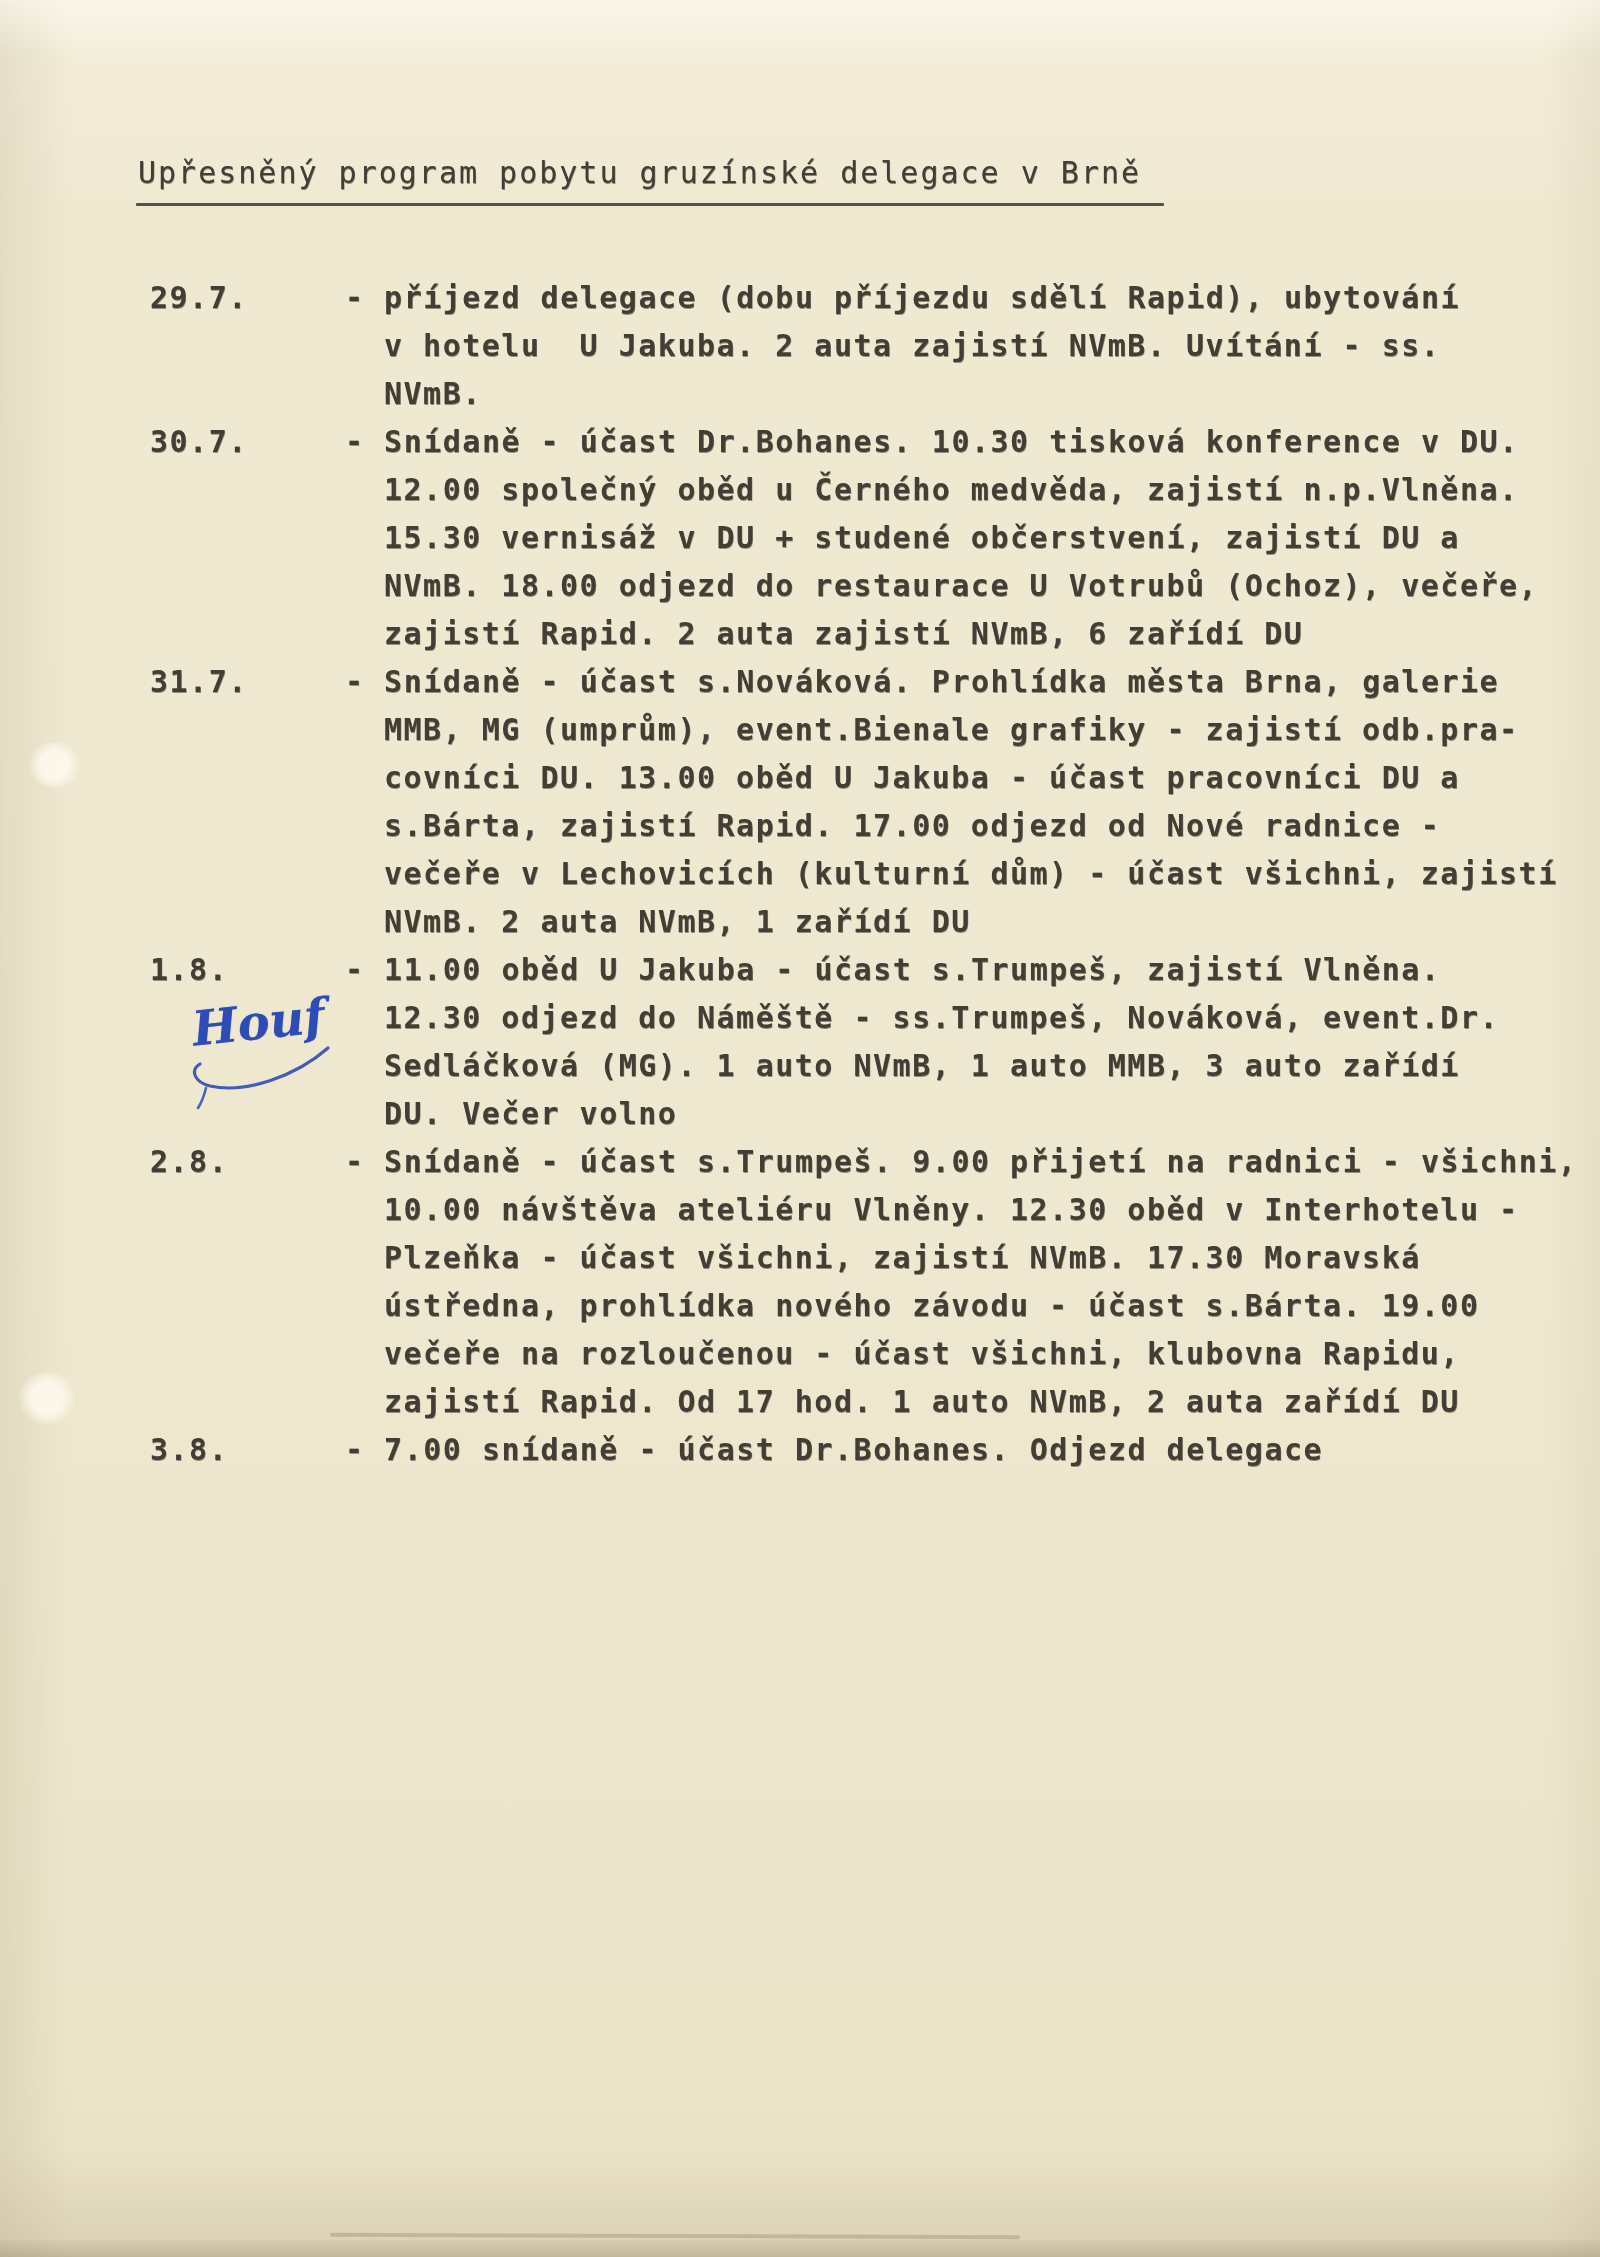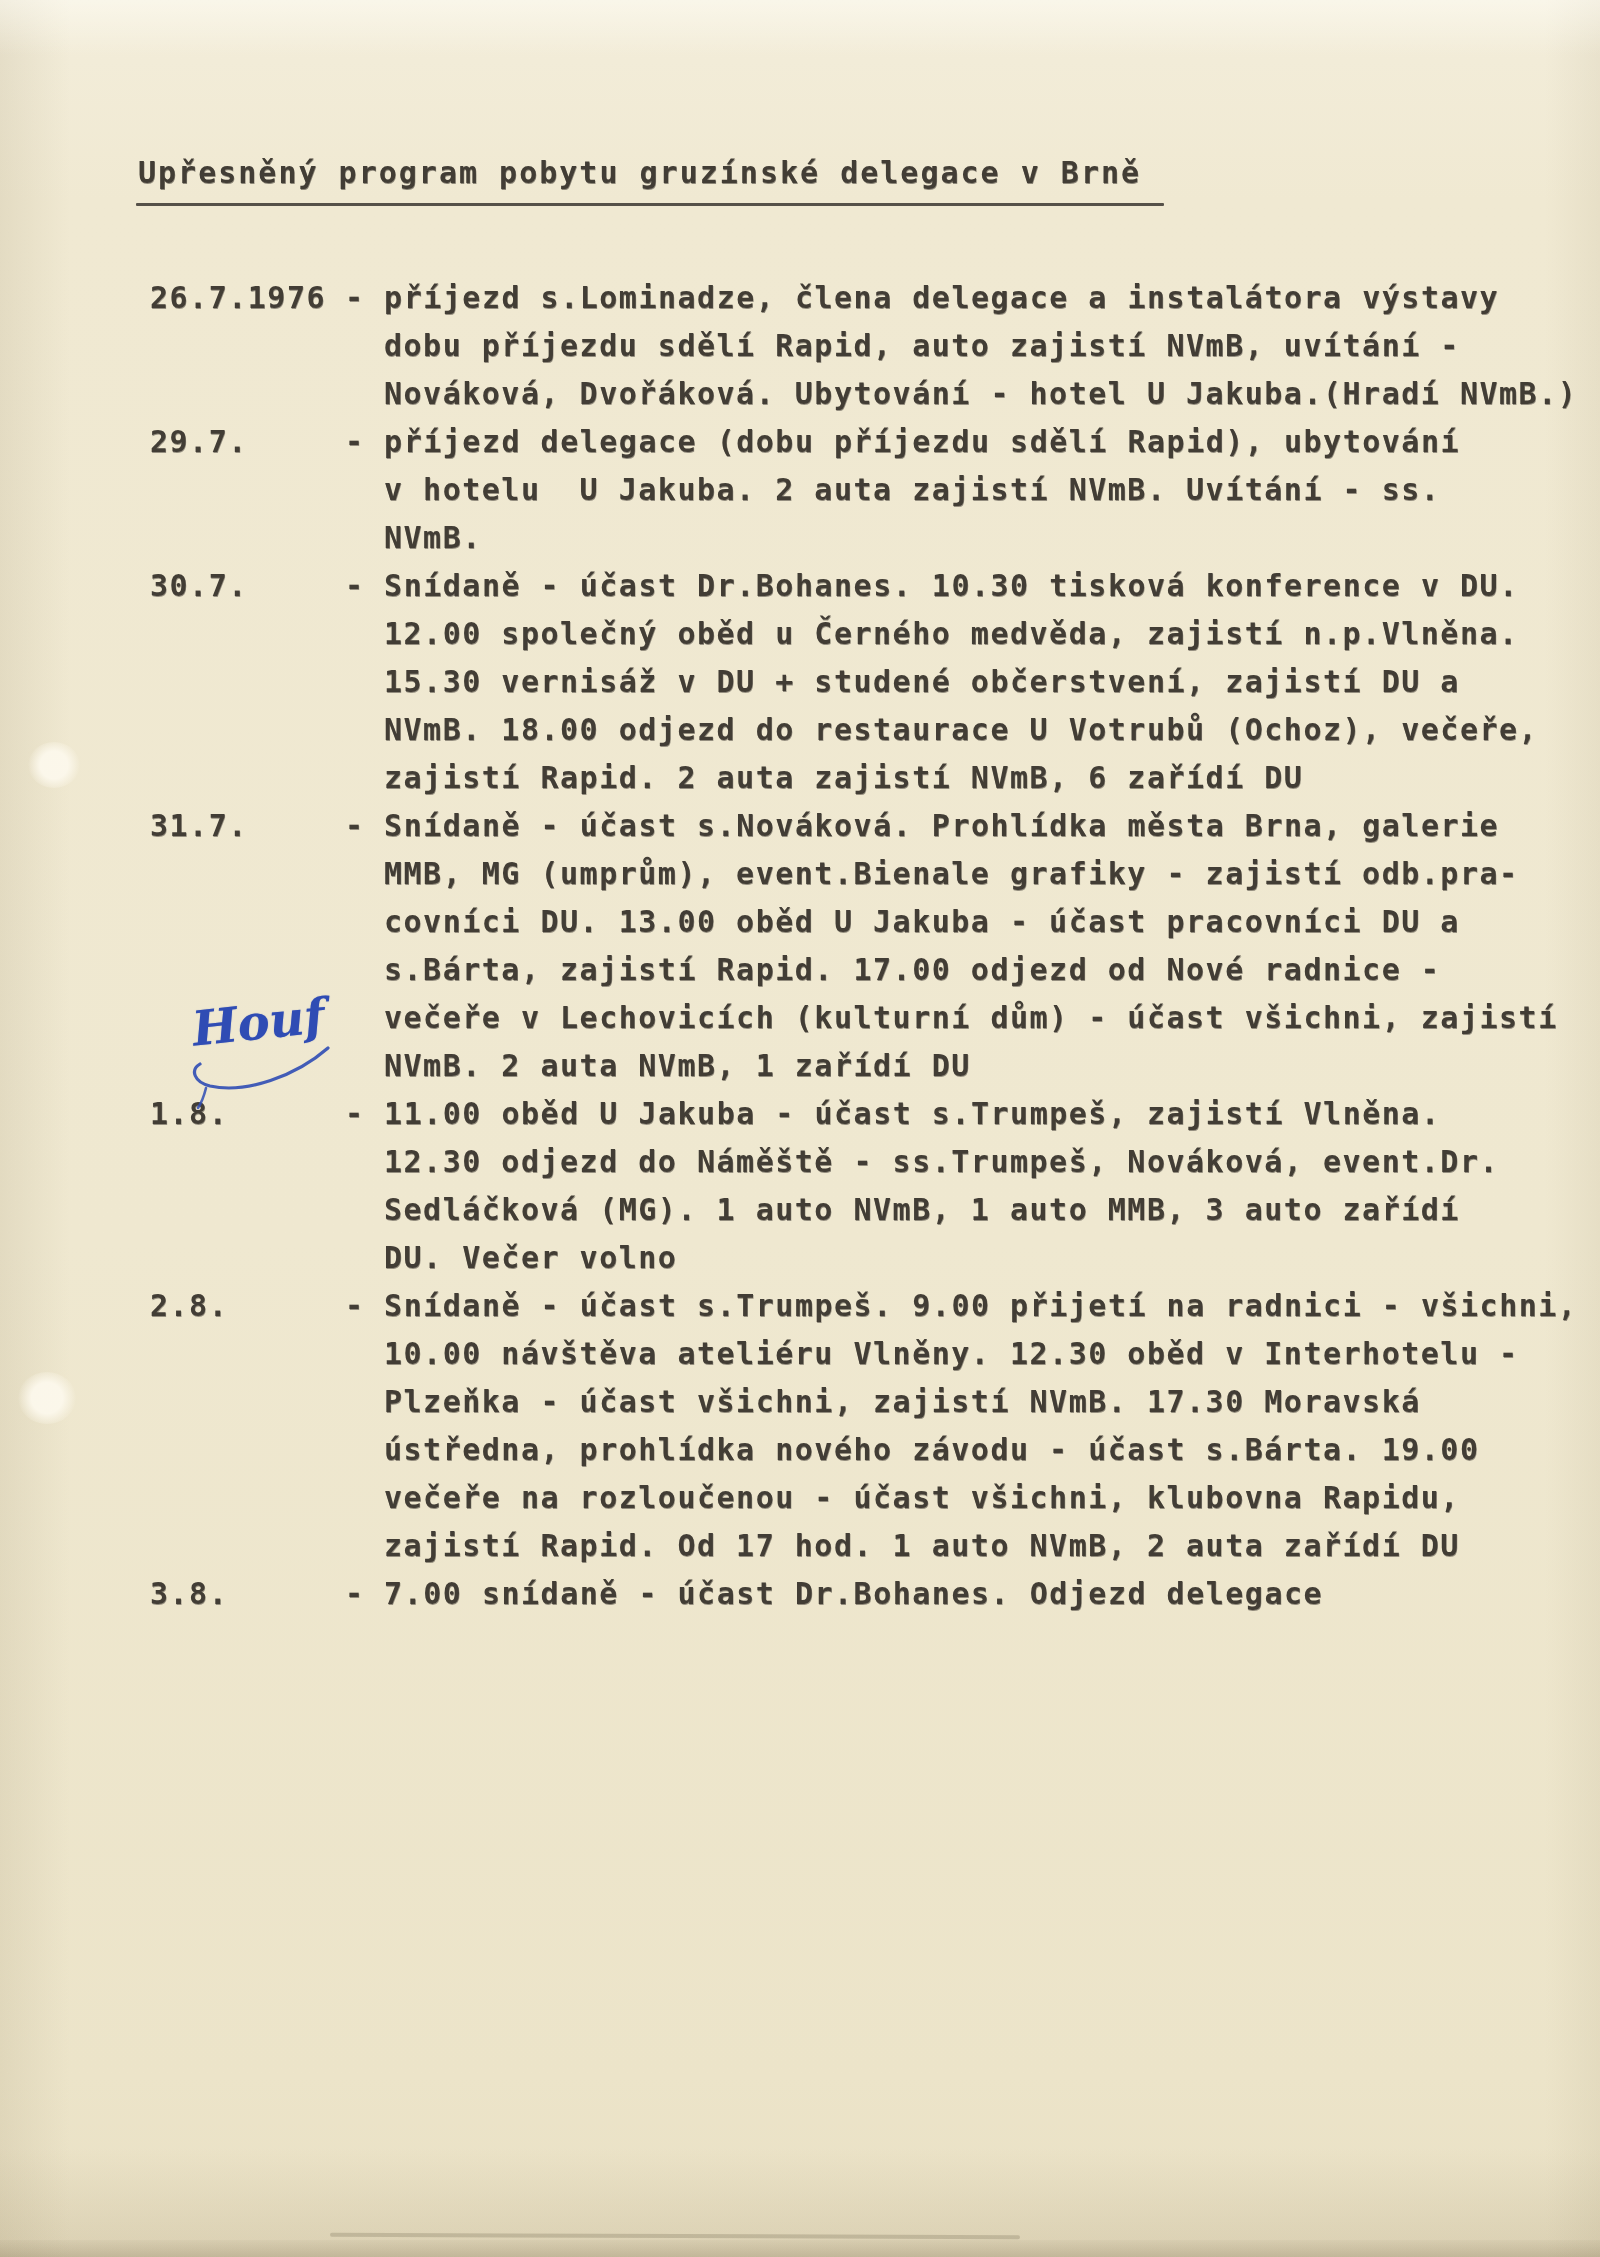--- a/index.html
+++ b/index.html
@@ -14,21 +14,21 @@
     background:linear-gradient(180deg,#f5efdd 0px,#f2ecd8 60px,#f0e9d2 200px,#efe8d0 55%,#ece4c9 92%,#e9e0c4 100%);
   }
   .paper::before{
     content:"";position:absolute;inset:0;pointer-events:none;
     background:
       linear-gradient(180deg, rgba(255,255,248,.45), rgba(255,255,248,0) 55px),
       linear-gradient(90deg, rgba(150,135,100,.14), rgba(150,135,100,0) 70px),
       linear-gradient(270deg, rgba(150,135,100,.10), rgba(150,135,100,0) 55px),
       linear-gradient(0deg, rgba(140,122,85,.16), rgba(140,122,85,0) 110px);
   }
-  .ink{color:#423d35;font-weight:bold;}
+  .ink{color:#423d35;font-weight:normal;}
 
   .title{
     position:absolute;left:138px;top:156px;
     font-size:30px;line-height:34px;letter-spacing:2px;white-space:pre;
     text-shadow:0.5px 0.7px 0 rgba(58,52,45,.55);
   }
   .title-underline{
     position:absolute;left:136px;top:203px;width:1028px;height:3px;
     background:#45403a;opacity:.9;border-radius:1px;
   }
@@ -83,28 +83,20 @@
 </head>
 <body>
 
 <div class="paper">
 
   <div class="title ink">Upřesněný program pobytu gruzínské delegace v Brně</div>
 
   <div class="title-underline"></div>
 
   <div class="schedule">
-      <div class="entry">
-        <div class="date">26.7.1976</div>
-        <div class="content">
-          <div class="line">- příjezd s.Lominadze, člena delegace a instalátora výstavy</div>
-          <div class="line cont">dobu příjezdu sdělí Rapid, auto zajistí NVmB, uvítání -</div>
-          <div class="line cont">Nováková, Dvořáková. Ubytování - hotel U Jakuba.(Hradí NVmB.)</div>
-        </div>
-      </div>
       <div class="entry">
         <div class="date">29.7.</div>
         <div class="content">
           <div class="line">- příjezd delegace (dobu příjezdu sdělí Rapid), ubytování</div>
           <div class="line cont">v hotelu  U Jakuba. 2 auta zajistí NVmB. Uvítání - ss.</div>
           <div class="line cont">NVmB.</div>
         </div>
       </div>
       <div class="entry">
         <div class="date">30.7.</div>

